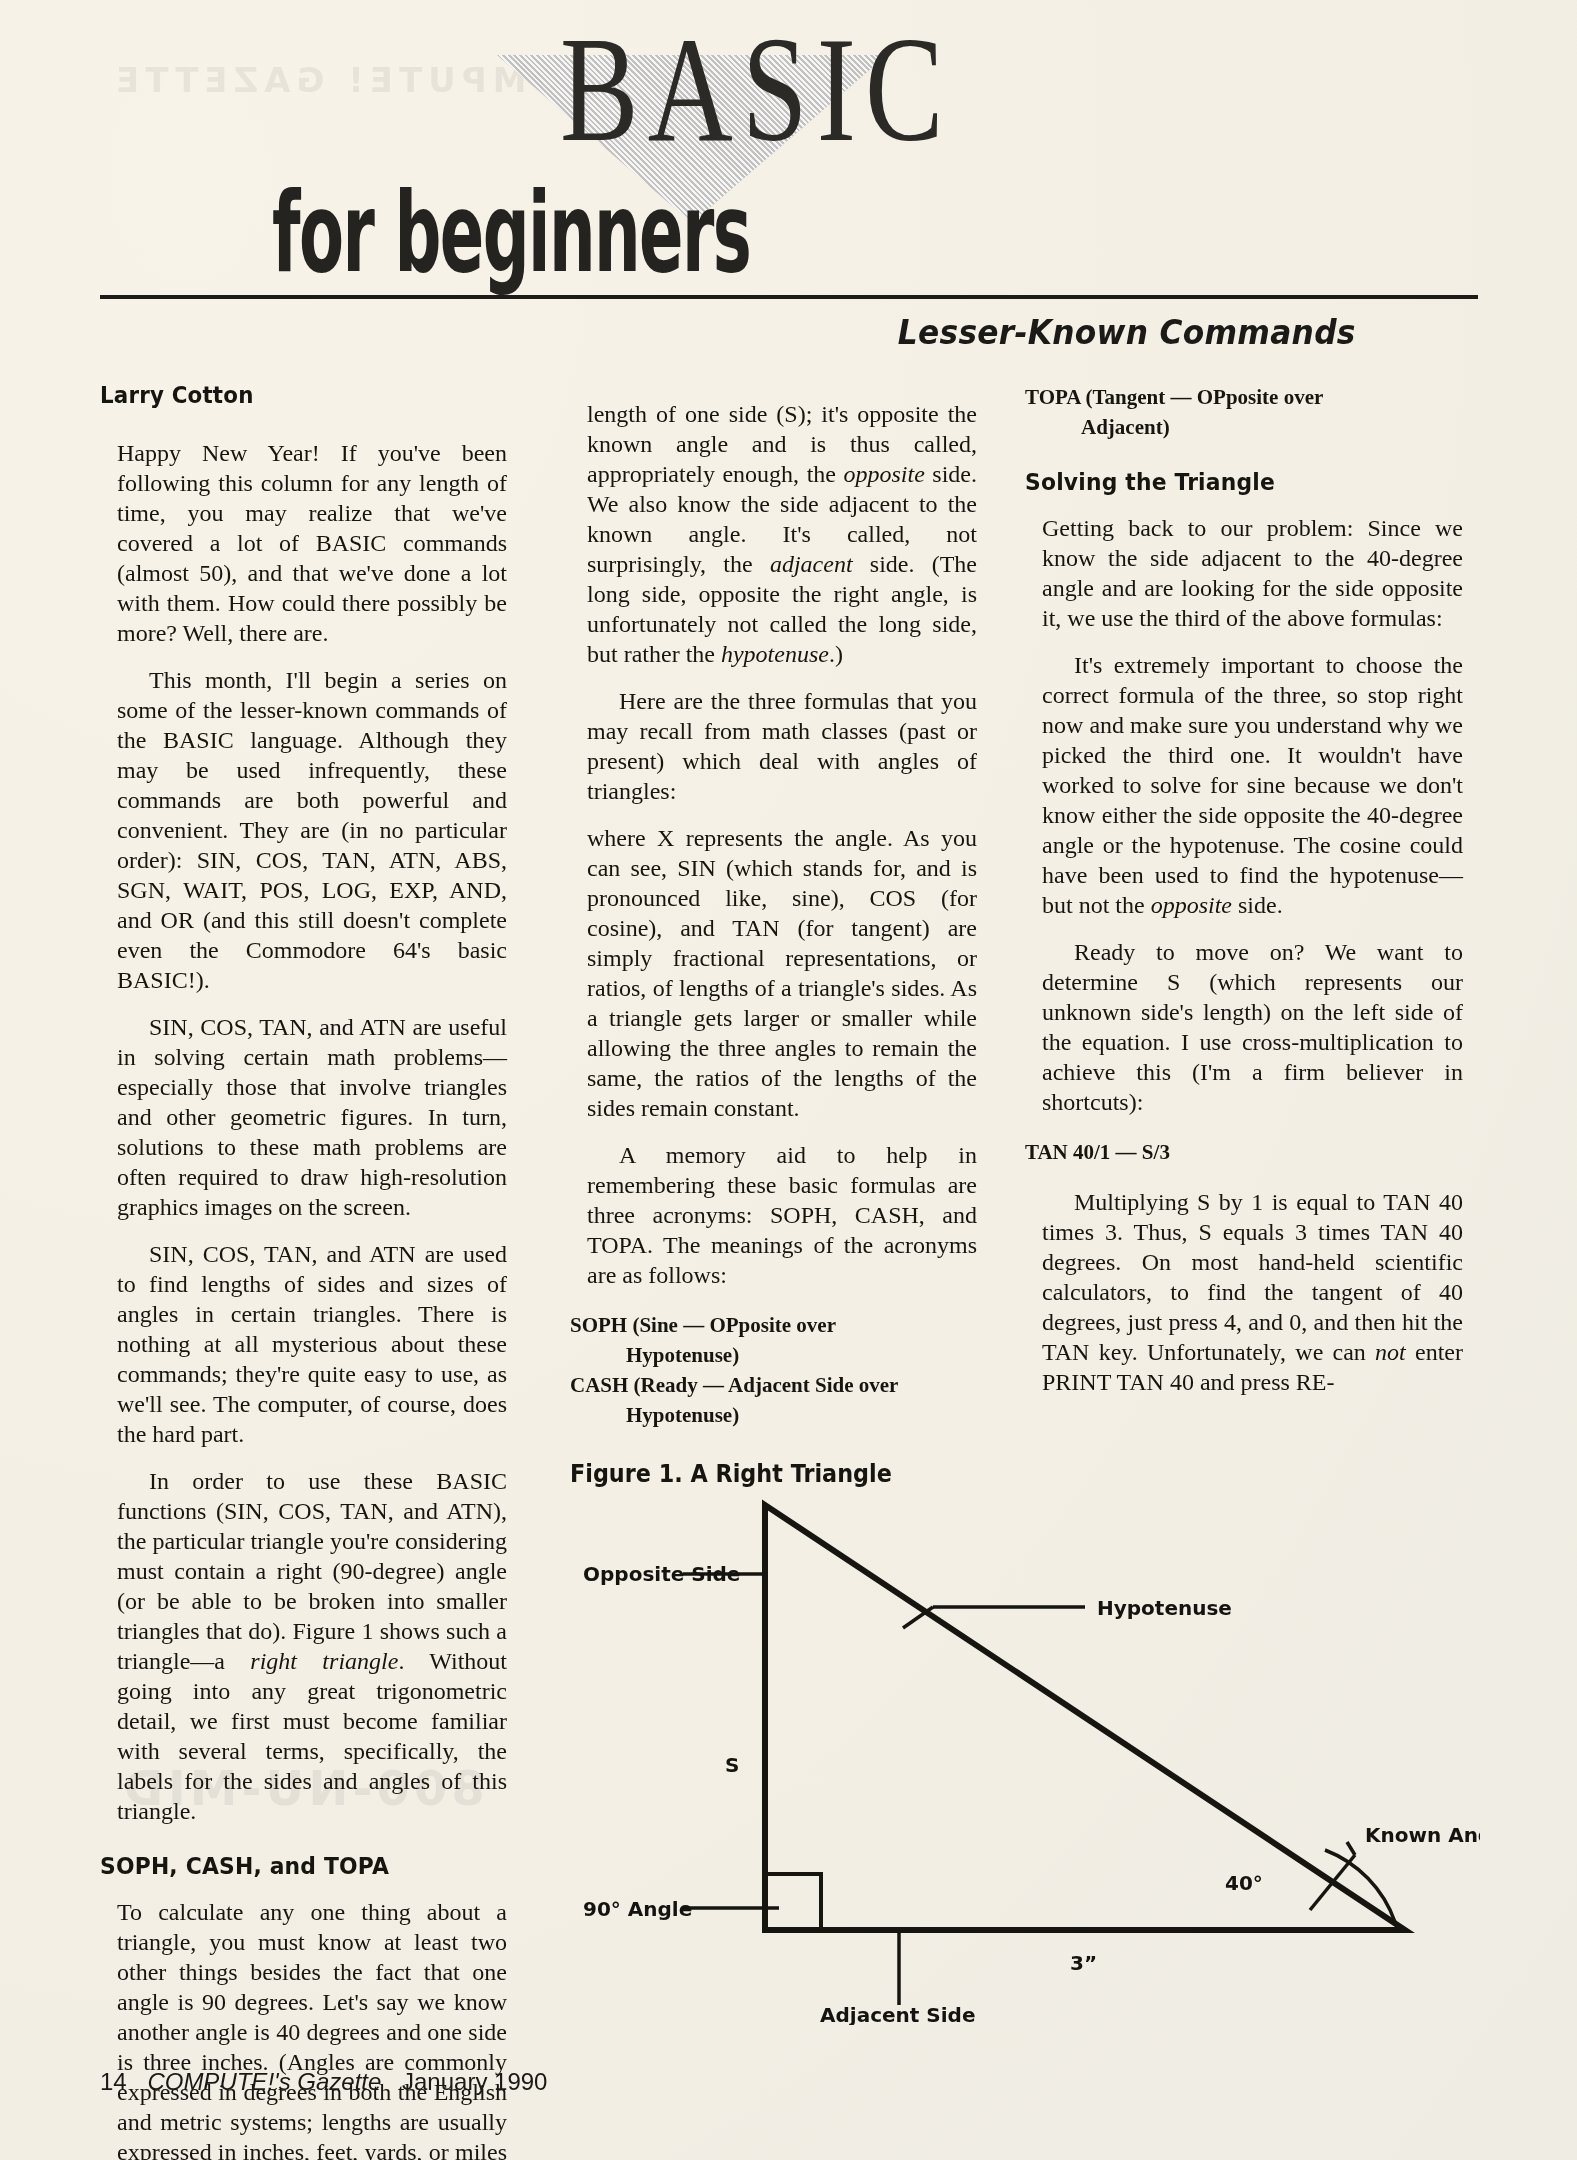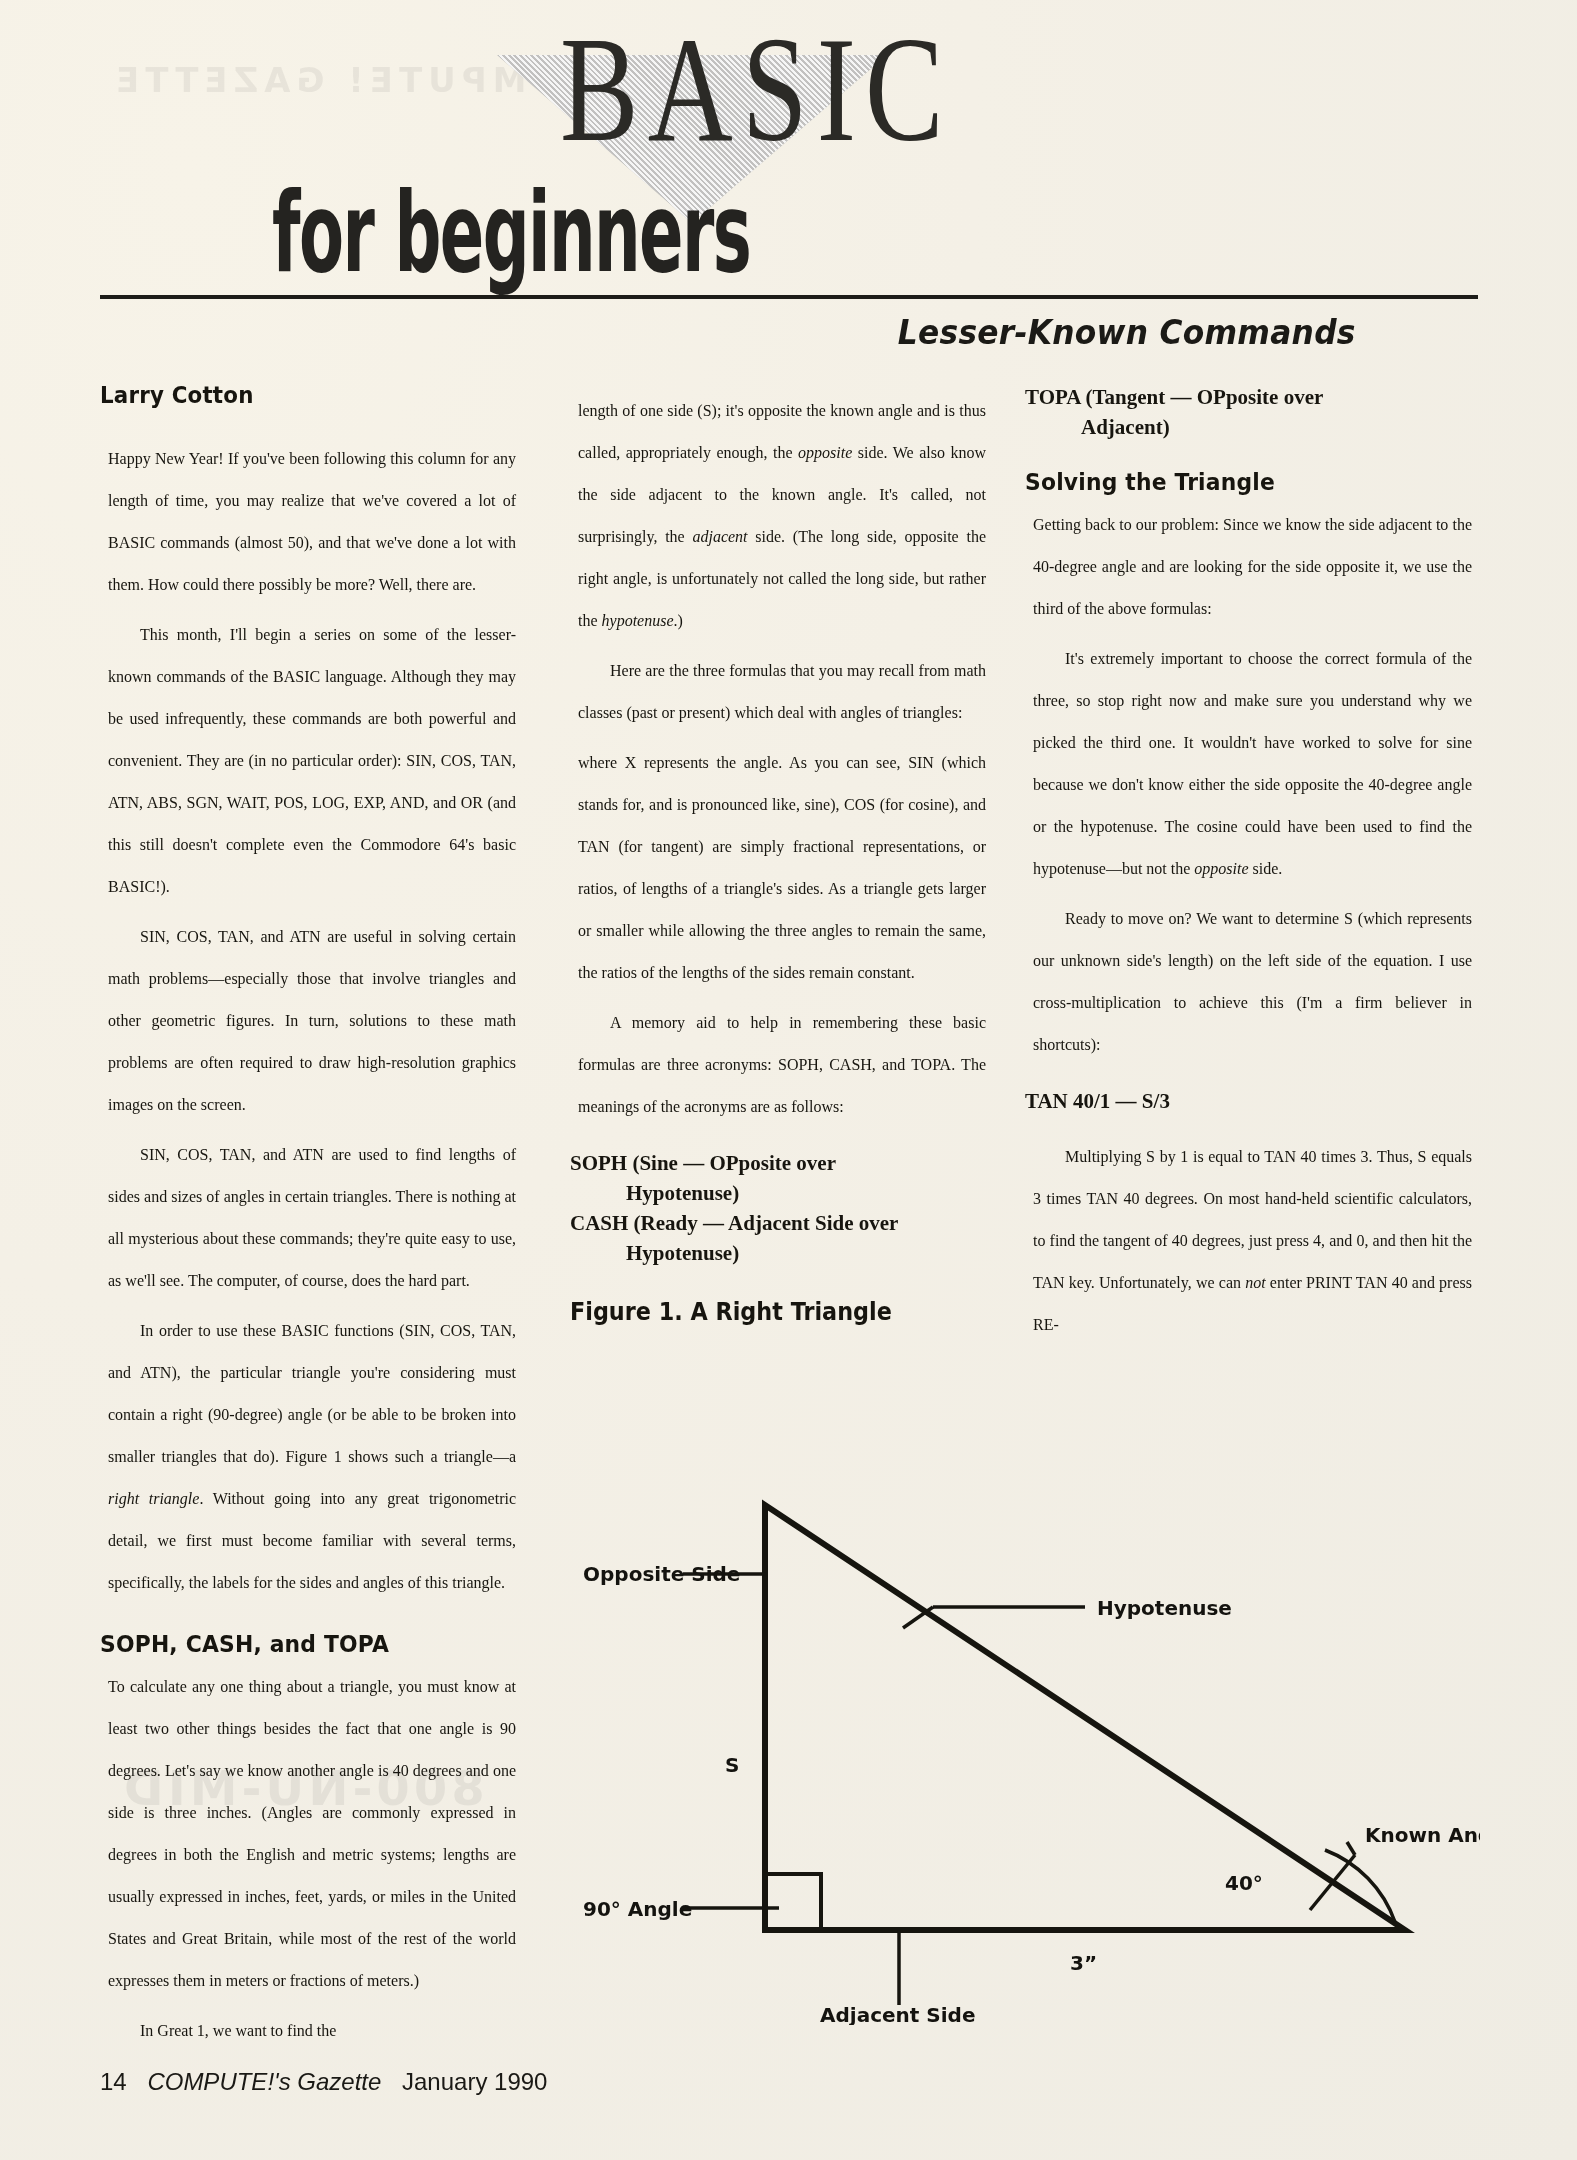--- a/index.html
+++ b/index.html
@@ -83,23 +83,23 @@
     margin:0 0 30px 0;
   }
   .head{
     font-family:"DejaVu Sans", sans-serif;
     font-weight:700;font-size:23.5px;
     letter-spacing:.2px;
     transform:scaleX(.93);transform-origin:left top;
     margin:26px 0 3px 0;
   }
   p{
-    margin:8px;
-    font-size:16px;
-    line-height:42px;
+    margin:17px;
+    font-size:24px;
+    line-height:30px;
     text-align:justify;
     hyphens:auto;
     -webkit-hyphens:auto;
   }
   p.ind{text-indent:32px;}
   p.code{
     font-weight:700;
     text-align:left;
     margin:20px 0 20px 0;
     line-height:30px;

